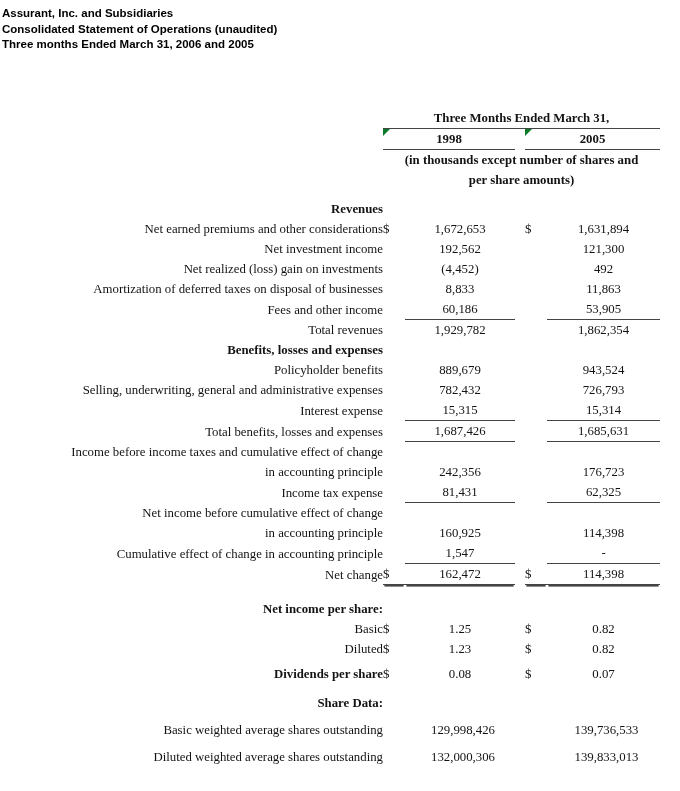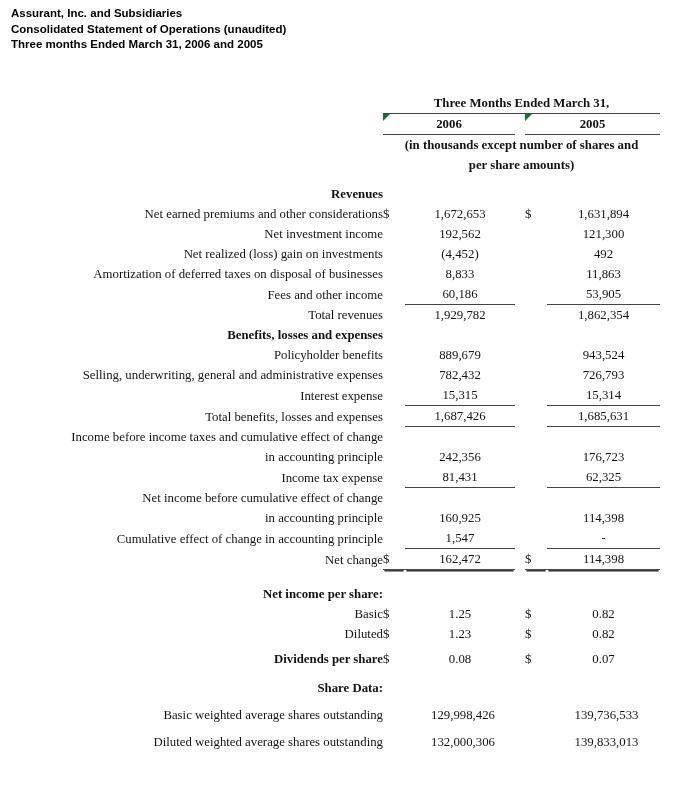--- a/index.html
+++ b/index.html
@@ -21,28 +21,27 @@
   
   .title-block {
     position: absolute;
     top: 6px;
     left: 2px;
     font-family: "Liberation Sans", "DejaVu Sans", sans-serif;
     font-weight: bold;
     font-size: 11.5px;
     line-height: 15.5px;
     color: #000;
-    margin-left: 9px;
   }
   .title-block div { white-space: nowrap; }
 
   
   table.stmt {
     position: absolute;
-    top: 93px;
+    top: 108px;
     left: 0;
     width: 680px;
     border-collapse: collapse;
     table-layout: fixed;
   }
   table.stmt td {
     padding: 0;
     vertical-align: bottom;
     font-size: 12.8px;
     line-height: 20px;
@@ -130,21 +129,21 @@
   <tr>
     <td></td>
     <td class="hdr-span" colspan="5">Three Months Ended March 31,</td>
     <td></td>
   </tr>
 
   <tr>
     <td></td>
     <td class="hdr-year rule-top rule-bottom" colspan="2">
       <span class="cmt-tri" style="border-top-color: rgb(10, 122, 40);"></span>
-      <span>2006</span>
+      <span>1998</span>
     </td>
     <td class="rule-top"></td>
     <td class="hdr-year rule-top rule-bottom" colspan="2">
       <span class="cmt-tri" style="border-top-color: rgb(10, 122, 40);"></span>
       <span>2005</span>
     </td>
     <td></td>
   </tr>
 
   <tr>

